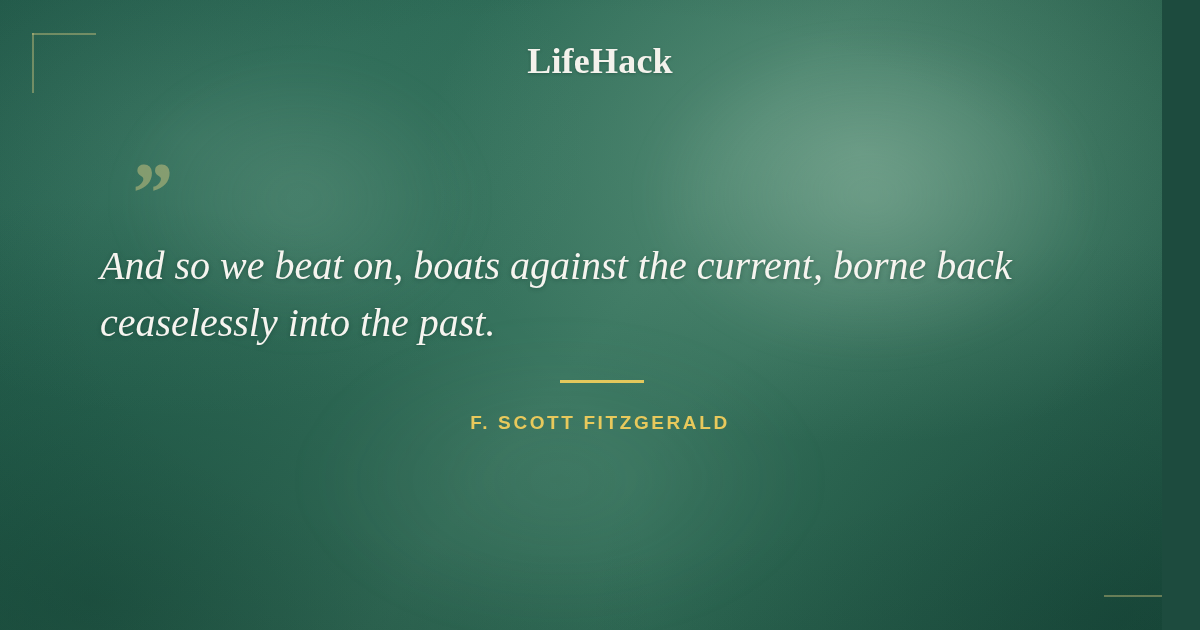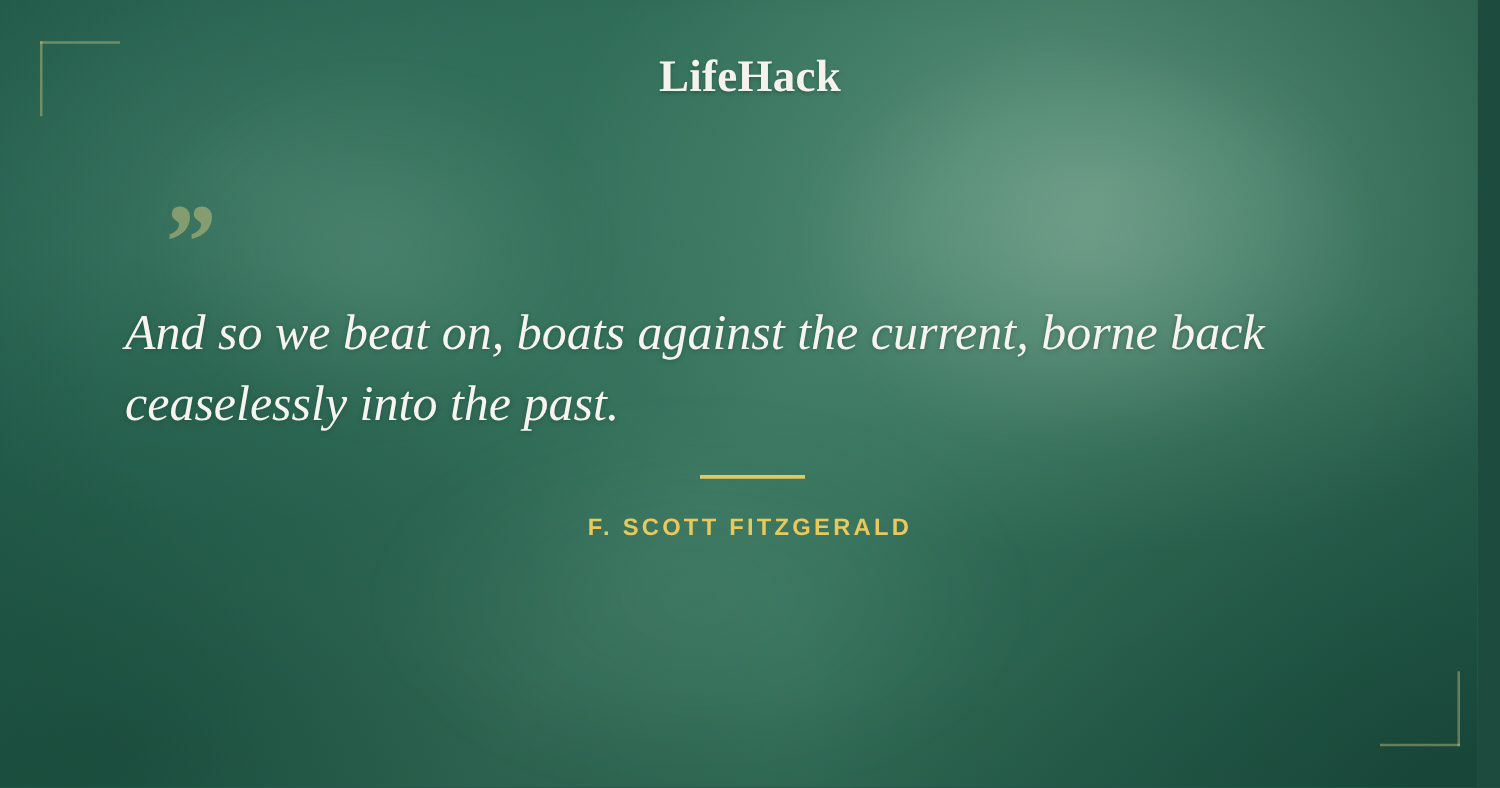--- a/index.html
+++ b/index.html
@@ -16,21 +16,20 @@
     width: 1162px;
     height: 630px;
     overflow: hidden;
     background-color: #2e6954;
     background-image:
       radial-gradient(ellipse 620px 420px at 74% 24%, rgba(168, 205, 182, 0.30) 0%, rgba(150, 195, 170, 0.14) 38%, rgba(120, 175, 150, 0.0) 70%),
       radial-gradient(ellipse 520px 360px at 16% 22%, rgba(140, 185, 160, 0.16) 0%, rgba(120, 170, 145, 0.05) 50%, rgba(0,0,0,0) 78%),
       radial-gradient(ellipse 700px 500px at 8% 95%, rgba(10, 52, 40, 0.45) 0%, rgba(12, 55, 42, 0.18) 55%, rgba(0,0,0,0) 80%),
       radial-gradient(ellipse 640px 460px at 96% 98%, rgba(12, 54, 42, 0.40) 0%, rgba(14, 58, 44, 0.14) 58%, rgba(0,0,0,0) 82%),
       linear-gradient(128deg, #24604f 0%, #2c6a56 26%, #3a7660 52%, #2f6a55 74%, #245a4a 100%);
-    padding-left: 20px;
   }
 
   
   .bloom {
     position: absolute;
     border-radius: 50%;
     pointer-events: none;
   }
   .bloom-a {
     left: 640px; top: 30px;

